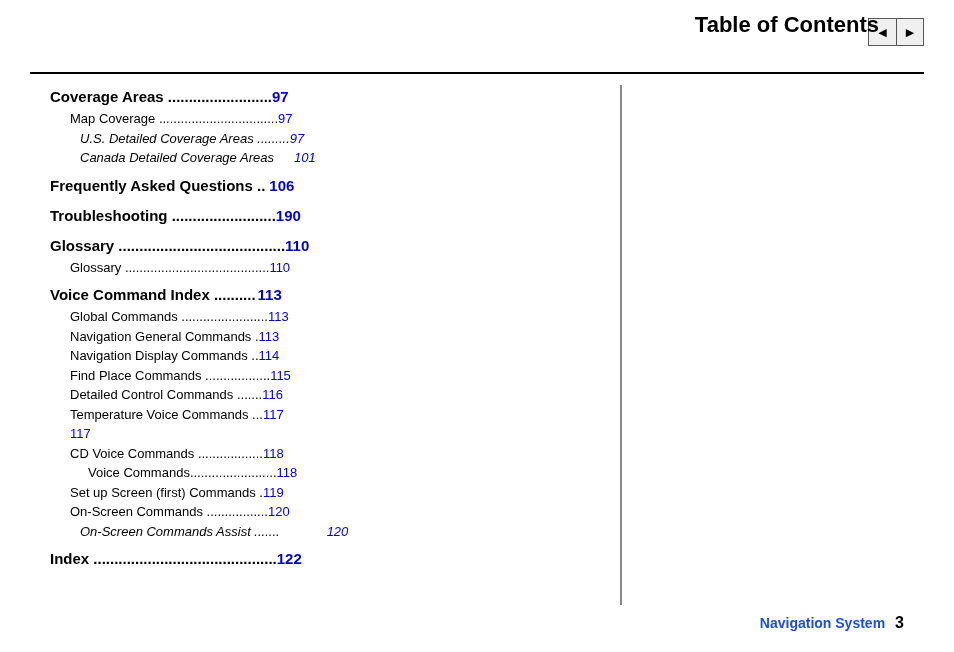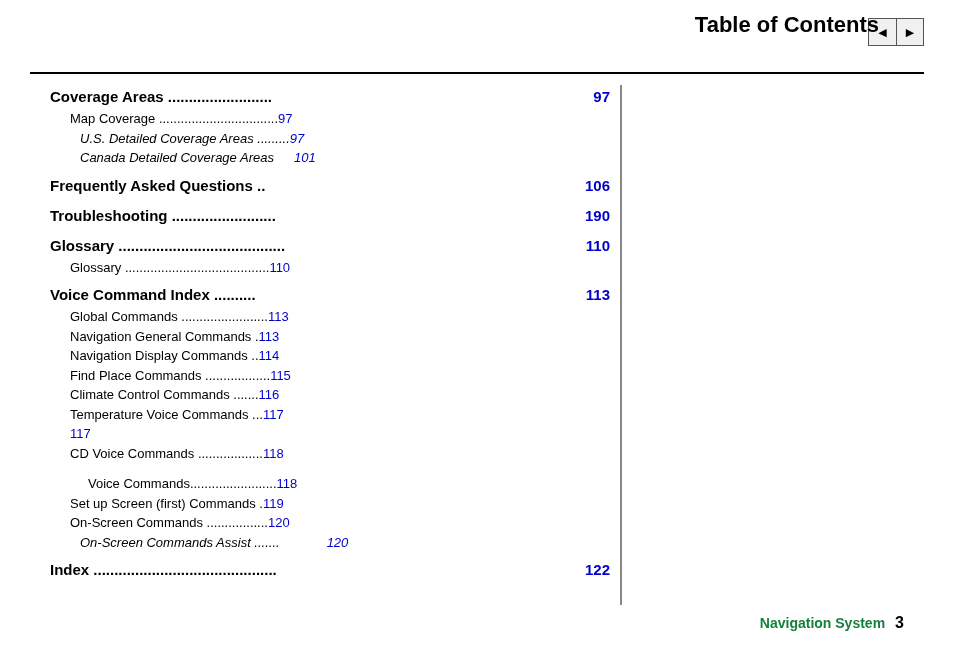--- a/index.html
+++ b/index.html
@@ -82,21 +82,20 @@
       margin-bottom: 6px;
     }
 
     .toc-main-entry {
       display: flex;
       align-items: baseline;
       font-size: 15px;
       font-weight: bold;
       color: #000;
       line-height: 1.6;
-      justify-content: space-between;
     }
     .toc-main-entry .page-num {
       color: #0000cc;
       font-weight: bold;
     }
 
     .toc-sub-entry {
       display: flex;
       align-items: baseline;
       font-size: 13px;
@@ -139,21 +138,21 @@
       position: absolute;
       bottom: 20px;
       right: 50px;
       display: flex;
       align-items: center;
       gap: 10px;
     }
     .footer-text {
       font-size: 14px;
       font-weight: bold;
-      color: #15803d;
+      color: #1d4ed8;
     }
     .footer-page {
       font-size: 16px;
       font-weight: bold;
       color: #000;
     }
   </style>
 </head>
 <body>
 
@@ -238,38 +237,38 @@
     </div>
     <div class="toc-sub-entry">
       <span>Navigation Display Commands ..</span>
       <span class="page-num">114</span>
     </div>
     <div class="toc-sub-entry">
       <span>Find Place Commands ..................</span>
       <span class="page-num">115</span>
     </div>
     <div class="toc-sub-entry">
-      <span>Climate Control Commands .......</span>
+      <span>Detailed Control Commands .......</span>
       <span class="page-num">116</span>
     </div>
     <div class="toc-sub-entry">
       <span>Temperature Voice Commands ...</span>
       <span class="page-num">117</span>
     </div>
     <div class="toc-sub-entry">
       <span class="page-num">117</span>
     </div>
     <div class="toc-sub-entry">
       <span>CD Voice Commands  ..................</span>
       <span class="page-num">118</span>
     </div>
 
     <div class="toc-sub-entry-block">
       <div class="sub-line2">
-        <span style="padding-left:8px;margin-top:11px;">Voice Commands........................</span>
+        <span style="padding-left:8px;">Voice Commands........................</span>
         <span class="page-num">118</span>
       </div>
     </div>
     <div class="toc-sub-entry">
       <span>Set up Screen (first) Commands .</span>
       <span class="page-num">119</span>
     </div>
     <div class="toc-sub-entry">
       <span>On-Screen Commands .................</span>
       <span class="page-num">120</span>

